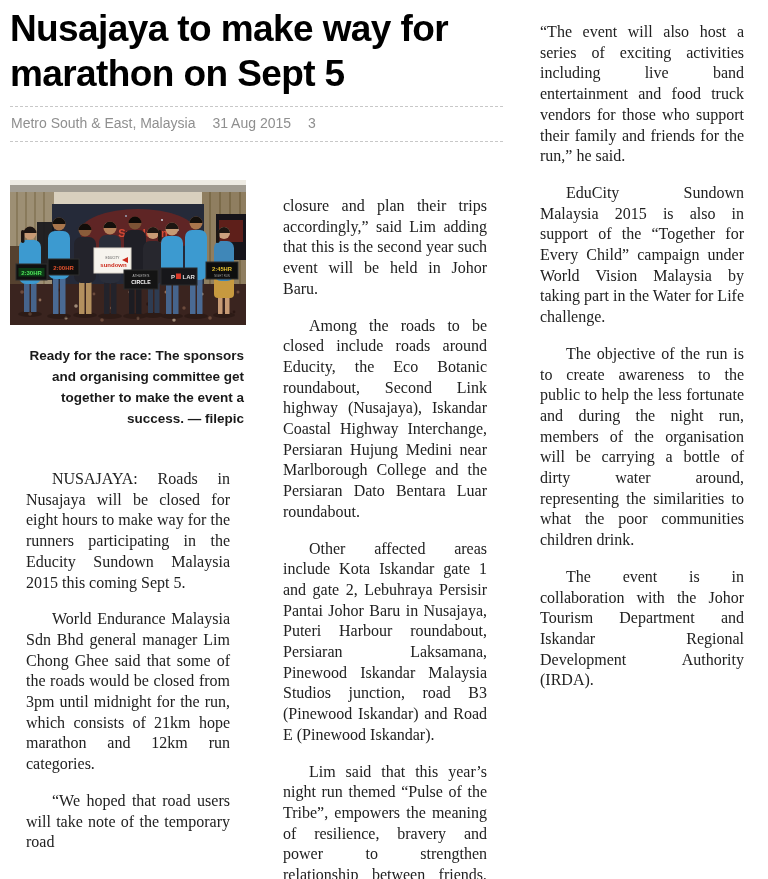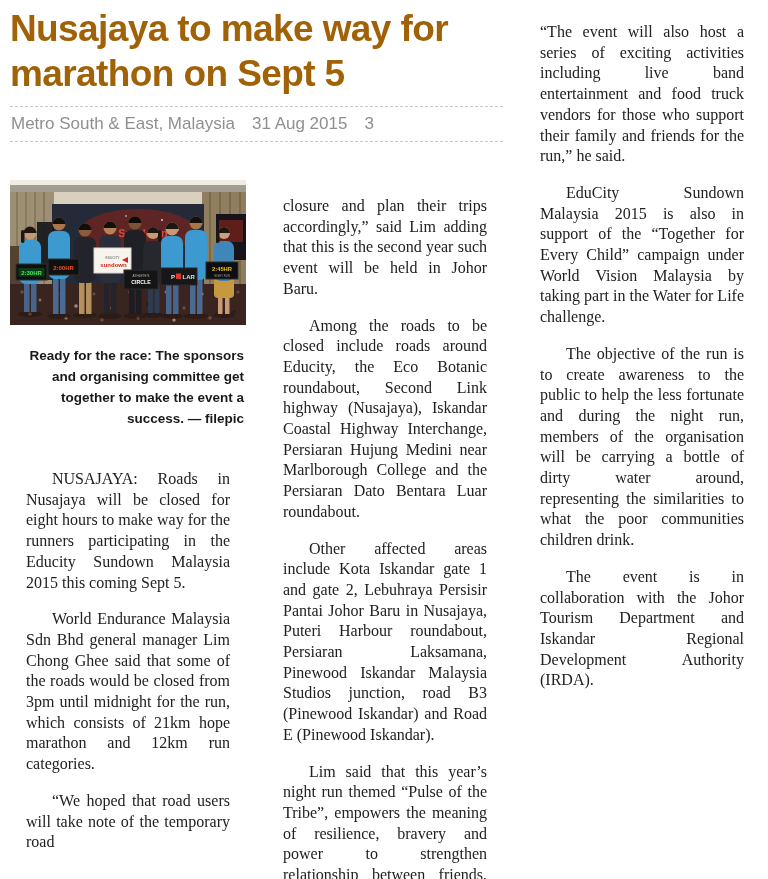--- a/index.html
+++ b/index.html
@@ -21,32 +21,32 @@
   .col { width: 236px; flex: 0 0 236px; }
 
   
   .headline {
     margin: 0;
     padding-top: 2px;
     font-size: 37px;
     line-height: 45px;
     font-weight: 700;
     letter-spacing: -0.6px;
-    color: #a16207;
+    color: #000000;
   }
   .meta-band {
     margin-top: 10px;
     border-top: 1px dashed #c8c8c8;
     border-bottom: 1px dashed #c8c8c8;
     padding: 9px 0 10px 1px;
     display: flex;
     align-items: baseline;
     gap: 17px;
     color: #8f8f8f;
-    font-size: 17px;
+    font-size: 14px;
     line-height: 15px;
   }
 
   
   .cols { display: flex; gap: 21px; margin-top: 38px; }
   .body-para {
     margin: 16px;
     font-family: "Liberation Serif", serif;
     font-size: 16px;
     line-height: 20.7px;

